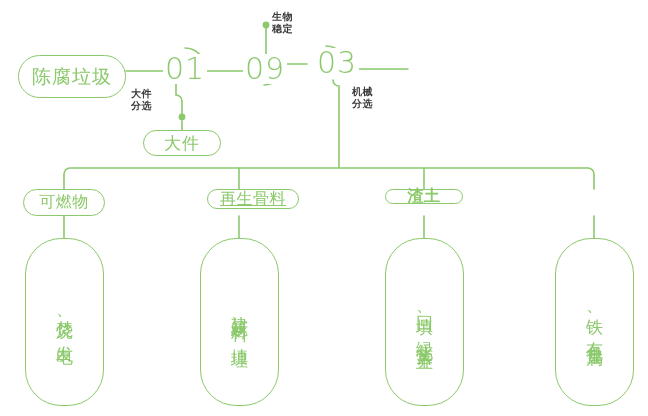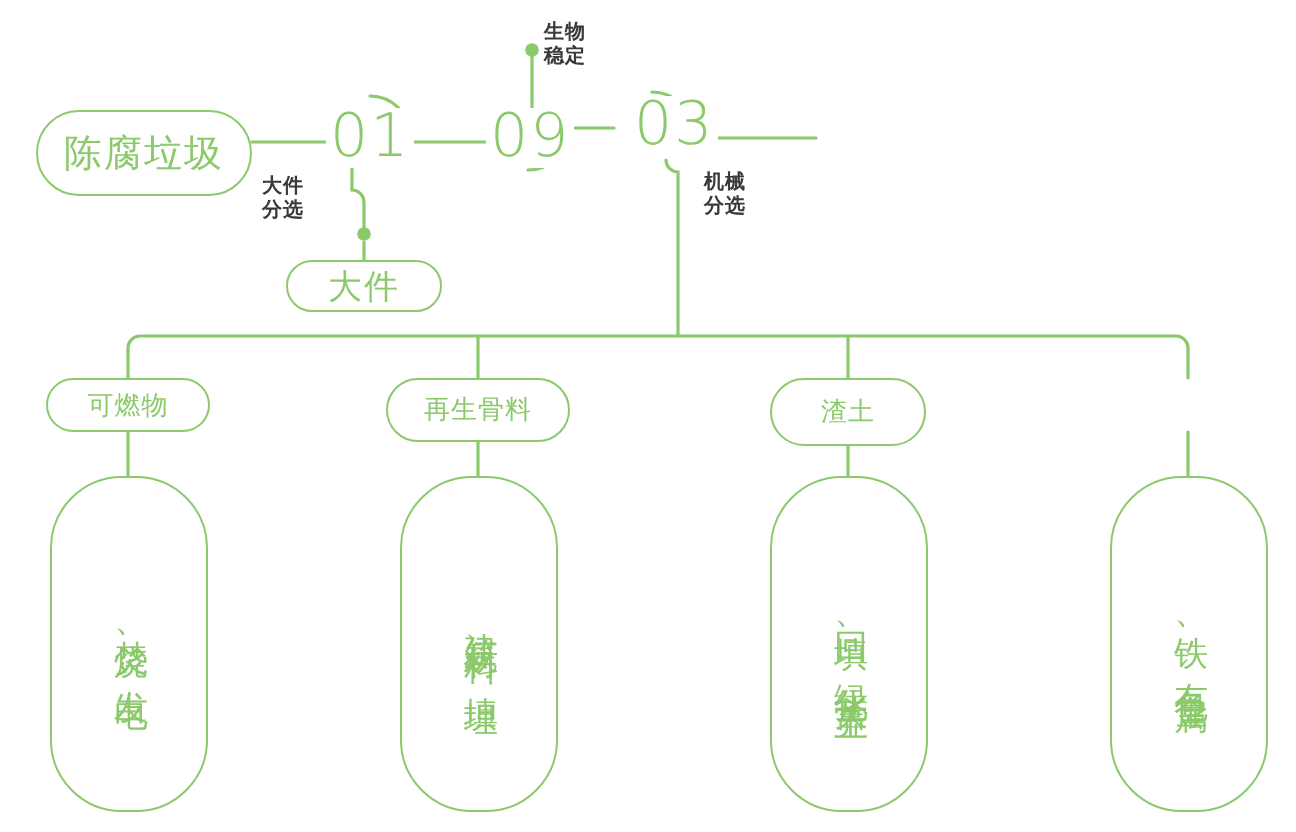--- a/index.html
+++ b/index.html
@@ -19,21 +19,21 @@
     border:1.6px solid #8bc96b;
     border-radius:999px;
     color:#8bc96b;
     display:flex;align-items:center;justify-content:center;
     letter-spacing:1px;
     background:#fff;
     white-space:nowrap;
   }
   .pill.big{font-size:19px;}
   .pill.mid{font-size:17px;}
-  .pill.small{font-size:13px;letter-spacing:.5px;}
+  .pill.small{font-size:16px;letter-spacing:.5px;}
 
   
   .stepnum{
     position:absolute;
     color:#8bc96b;
     font-size:30px;
     font-family:"DejaVu Sans","Liberation Sans",sans-serif;
     font-weight:300;
     letter-spacing:1px;
     background:#fff;
@@ -125,24 +125,24 @@
   <div class="note" style="left:352px;top:86px;text-align:right;">机械
 分选</div>
 
   <div class="pill mid" style="left:143px;top:130px;width:78px;height:26px;">
     <span>大件</span>
   </div>
 
   <div class="pill small" style="left:23px;top:189px;width:82px;height:27px;">
     <span>可燃物</span>
   </div>
-  <div class="pill small" style="left:193px;top:189px;width:92px;height:32px;">
+  <div class="pill small" style="left:207px;top:189px;width:92px;height:20px;text-decoration:underline;">
     <span>再生骨料</span>
   </div>
-  <div class="pill small" style="left:385px;top:189px;width:78px;height:34px;">
+  <div class="pill small" style="left:385px;top:189px;width:78px;height:15px;font-weight:bold;">
     <span>渣土</span>
   </div>
 
   <div class="vbox" style="left:25px;top:238px;width:79px;height:168px;">
     <span class="vtext">焚烧、发电</span>
   </div>
   <div class="vbox" style="left:200px;top:238px;width:79px;height:168px;">
     <span class="vtext">建筑材料、填埋</span>
   </div>
   <div class="vbox" style="left:385px;top:238px;width:79px;height:168px;">

